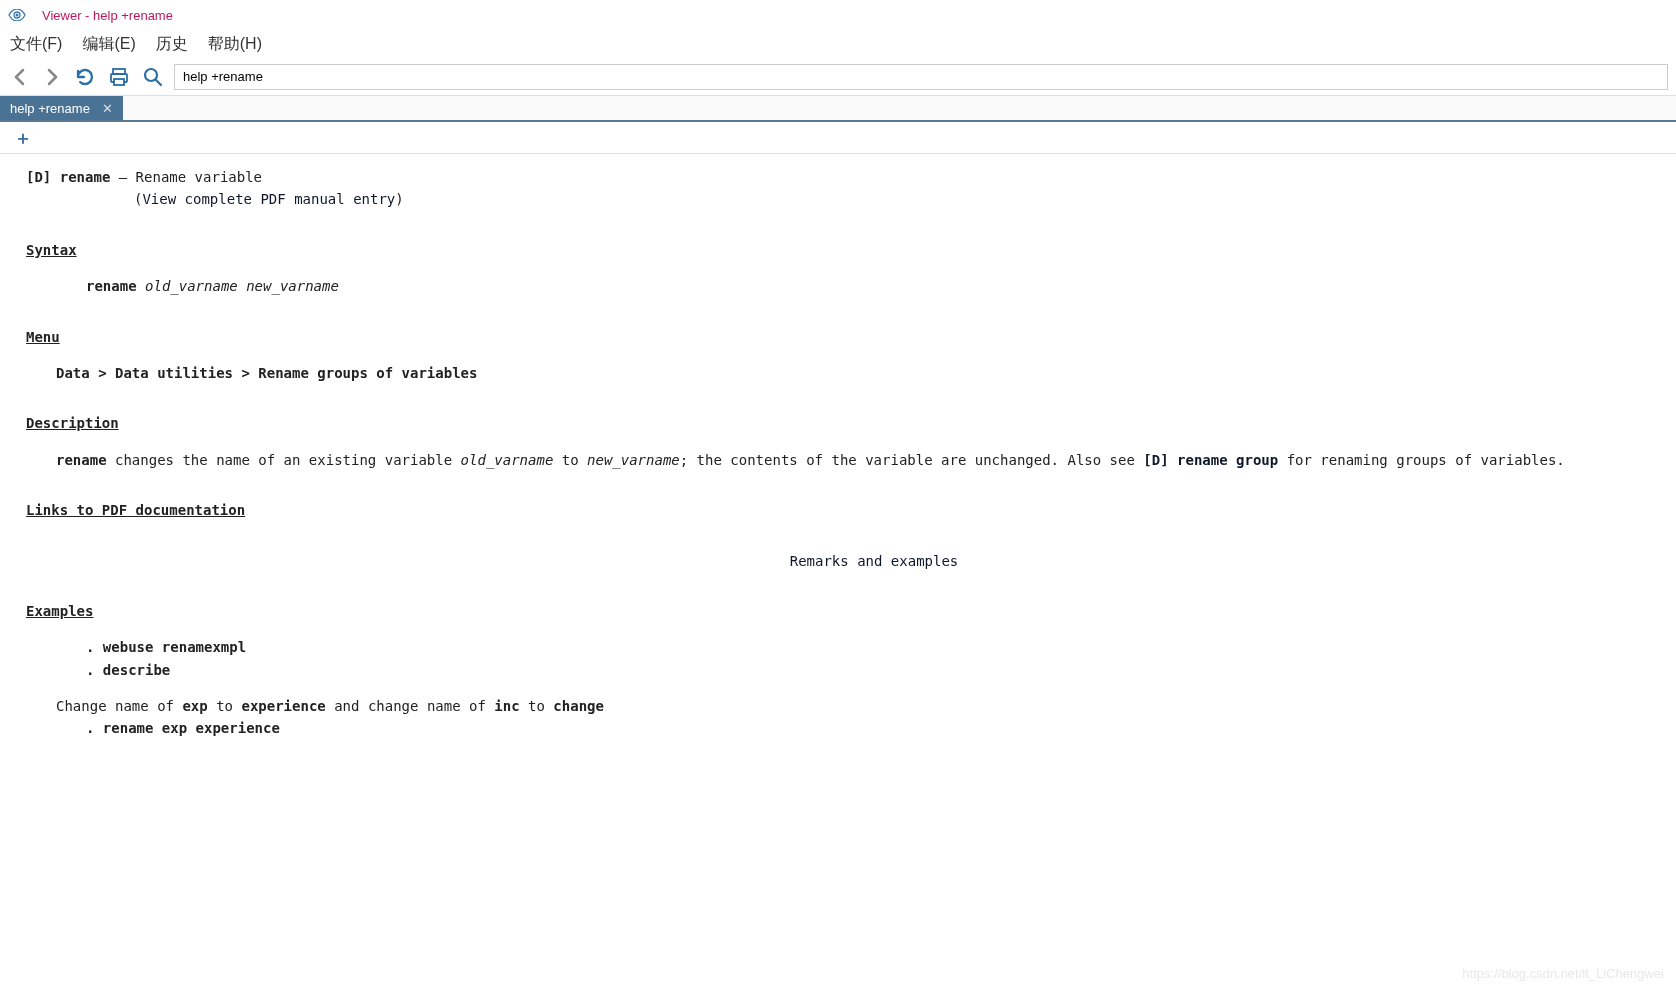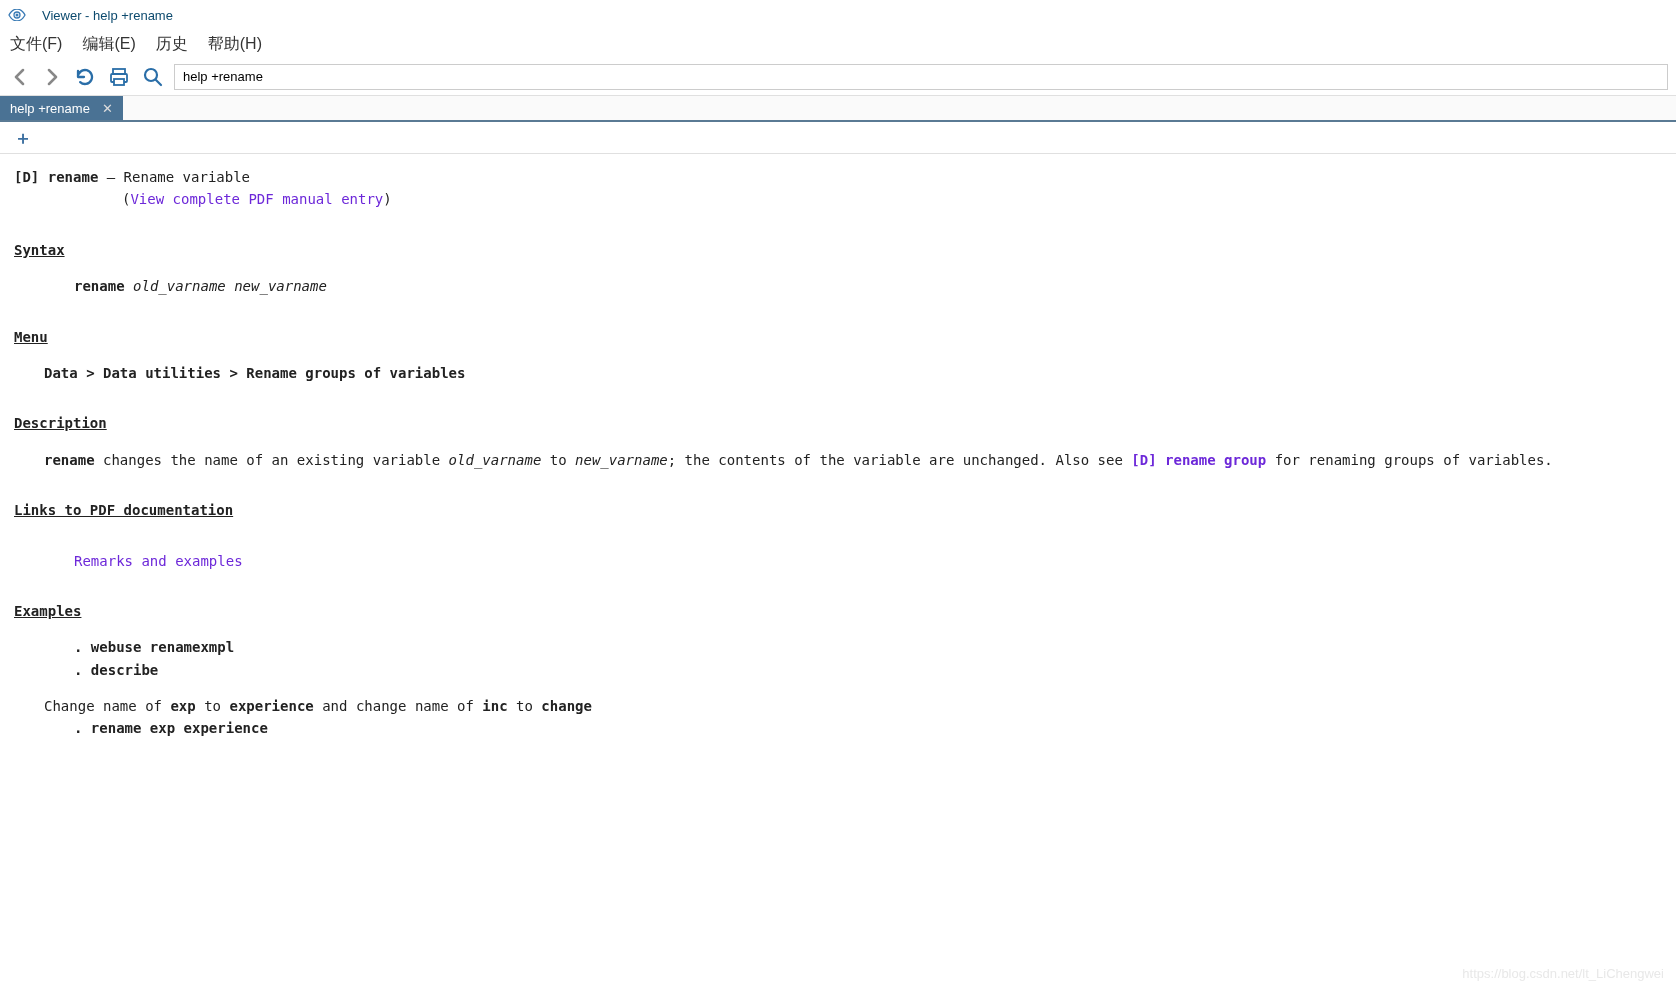--- a/index.html
+++ b/index.html
@@ -17,21 +17,21 @@
       display: flex;
       align-items: center;
       padding: 0 8px;
       gap: 16px;
     }
     .titlebar .eye-icon {
       color: #3a7bb5;
       font-size: 14px;
     }
     .titlebar .title {
-      color: #0c4a6e;
+      color: #be185d;
       font-size: 13px;
     }
     
     .menubar {
       height: 28px;
       display: flex;
       align-items: center;
       padding: 0 10px;
       gap: 20px;
       font-size: 16px;
@@ -110,24 +110,25 @@
       cursor: pointer;
     }
     
     .content {
       padding: 12px 14px 40px 14px;
       font-family: Consolas, "Lucida Console", monospace;
       font-size: 14px;
       line-height: 1.6;
       color: #222;
       white-space: normal;
+      margin-left: 12px;
     }
     .content .bold { font-weight: bold; }
     .content .ul { }
-    .content .link { color: #6d28d9; cursor: pointer; }
+    .content .link { color: #0f172a; cursor: pointer; }
     .content .sectionhead {
       font-weight: bold;
       text-decoration: underline;
       margin-top: 28px;
       margin-bottom: 14px;
       display: inline-block;
     }
     .content .indent1 { padding-left: 30px; }
     .content .indent2 { padding-left: 60px; }
     .content p { margin: 0; }
@@ -228,21 +229,21 @@
 
   <div class="sectionhead">Menu</div>
   <p class="indent1 bold">Data &gt; Data utilities &gt; Rename groups of variables</p>
 
   <div class="sectionhead">Description</div>
   <p class="indent1">
     <span class="bold">rename</span><span> changes the name of an existing variable </span><span class="italic">old_varname</span><span> to </span><span class="italic">new_varname</span><span>; the contents of the variable are unchanged.  Also see </span><span class="link bold">[D] rename group</span><span> for renaming groups of variables.</span>
   </p>
 
   <div class="sectionhead">Links to PDF documentation</div>
-  <p class="indent2" style="margin-top:14px;"><span class="link">Remarks and examples</span></p>
+  <p class="indent2" style="margin-top:14px;text-align:center;"><span class="link">Remarks and examples</span></p>
 
   <div class="sectionhead">Examples</div>
   <p class="indent2 bold">. webuse renamexmpl</p>
   <p class="indent2 bold">. describe</p>
 
   <p class="indent1" style="margin-top:14px;">
     <span>Change name of </span><span class="bold">exp</span><span> to </span><span class="bold">experience</span><span> and change name of </span><span class="bold">inc</span><span> to </span><span class="bold">change</span>
   </p>
   <p class="indent2 bold">. rename exp experience</p>
 </div>

